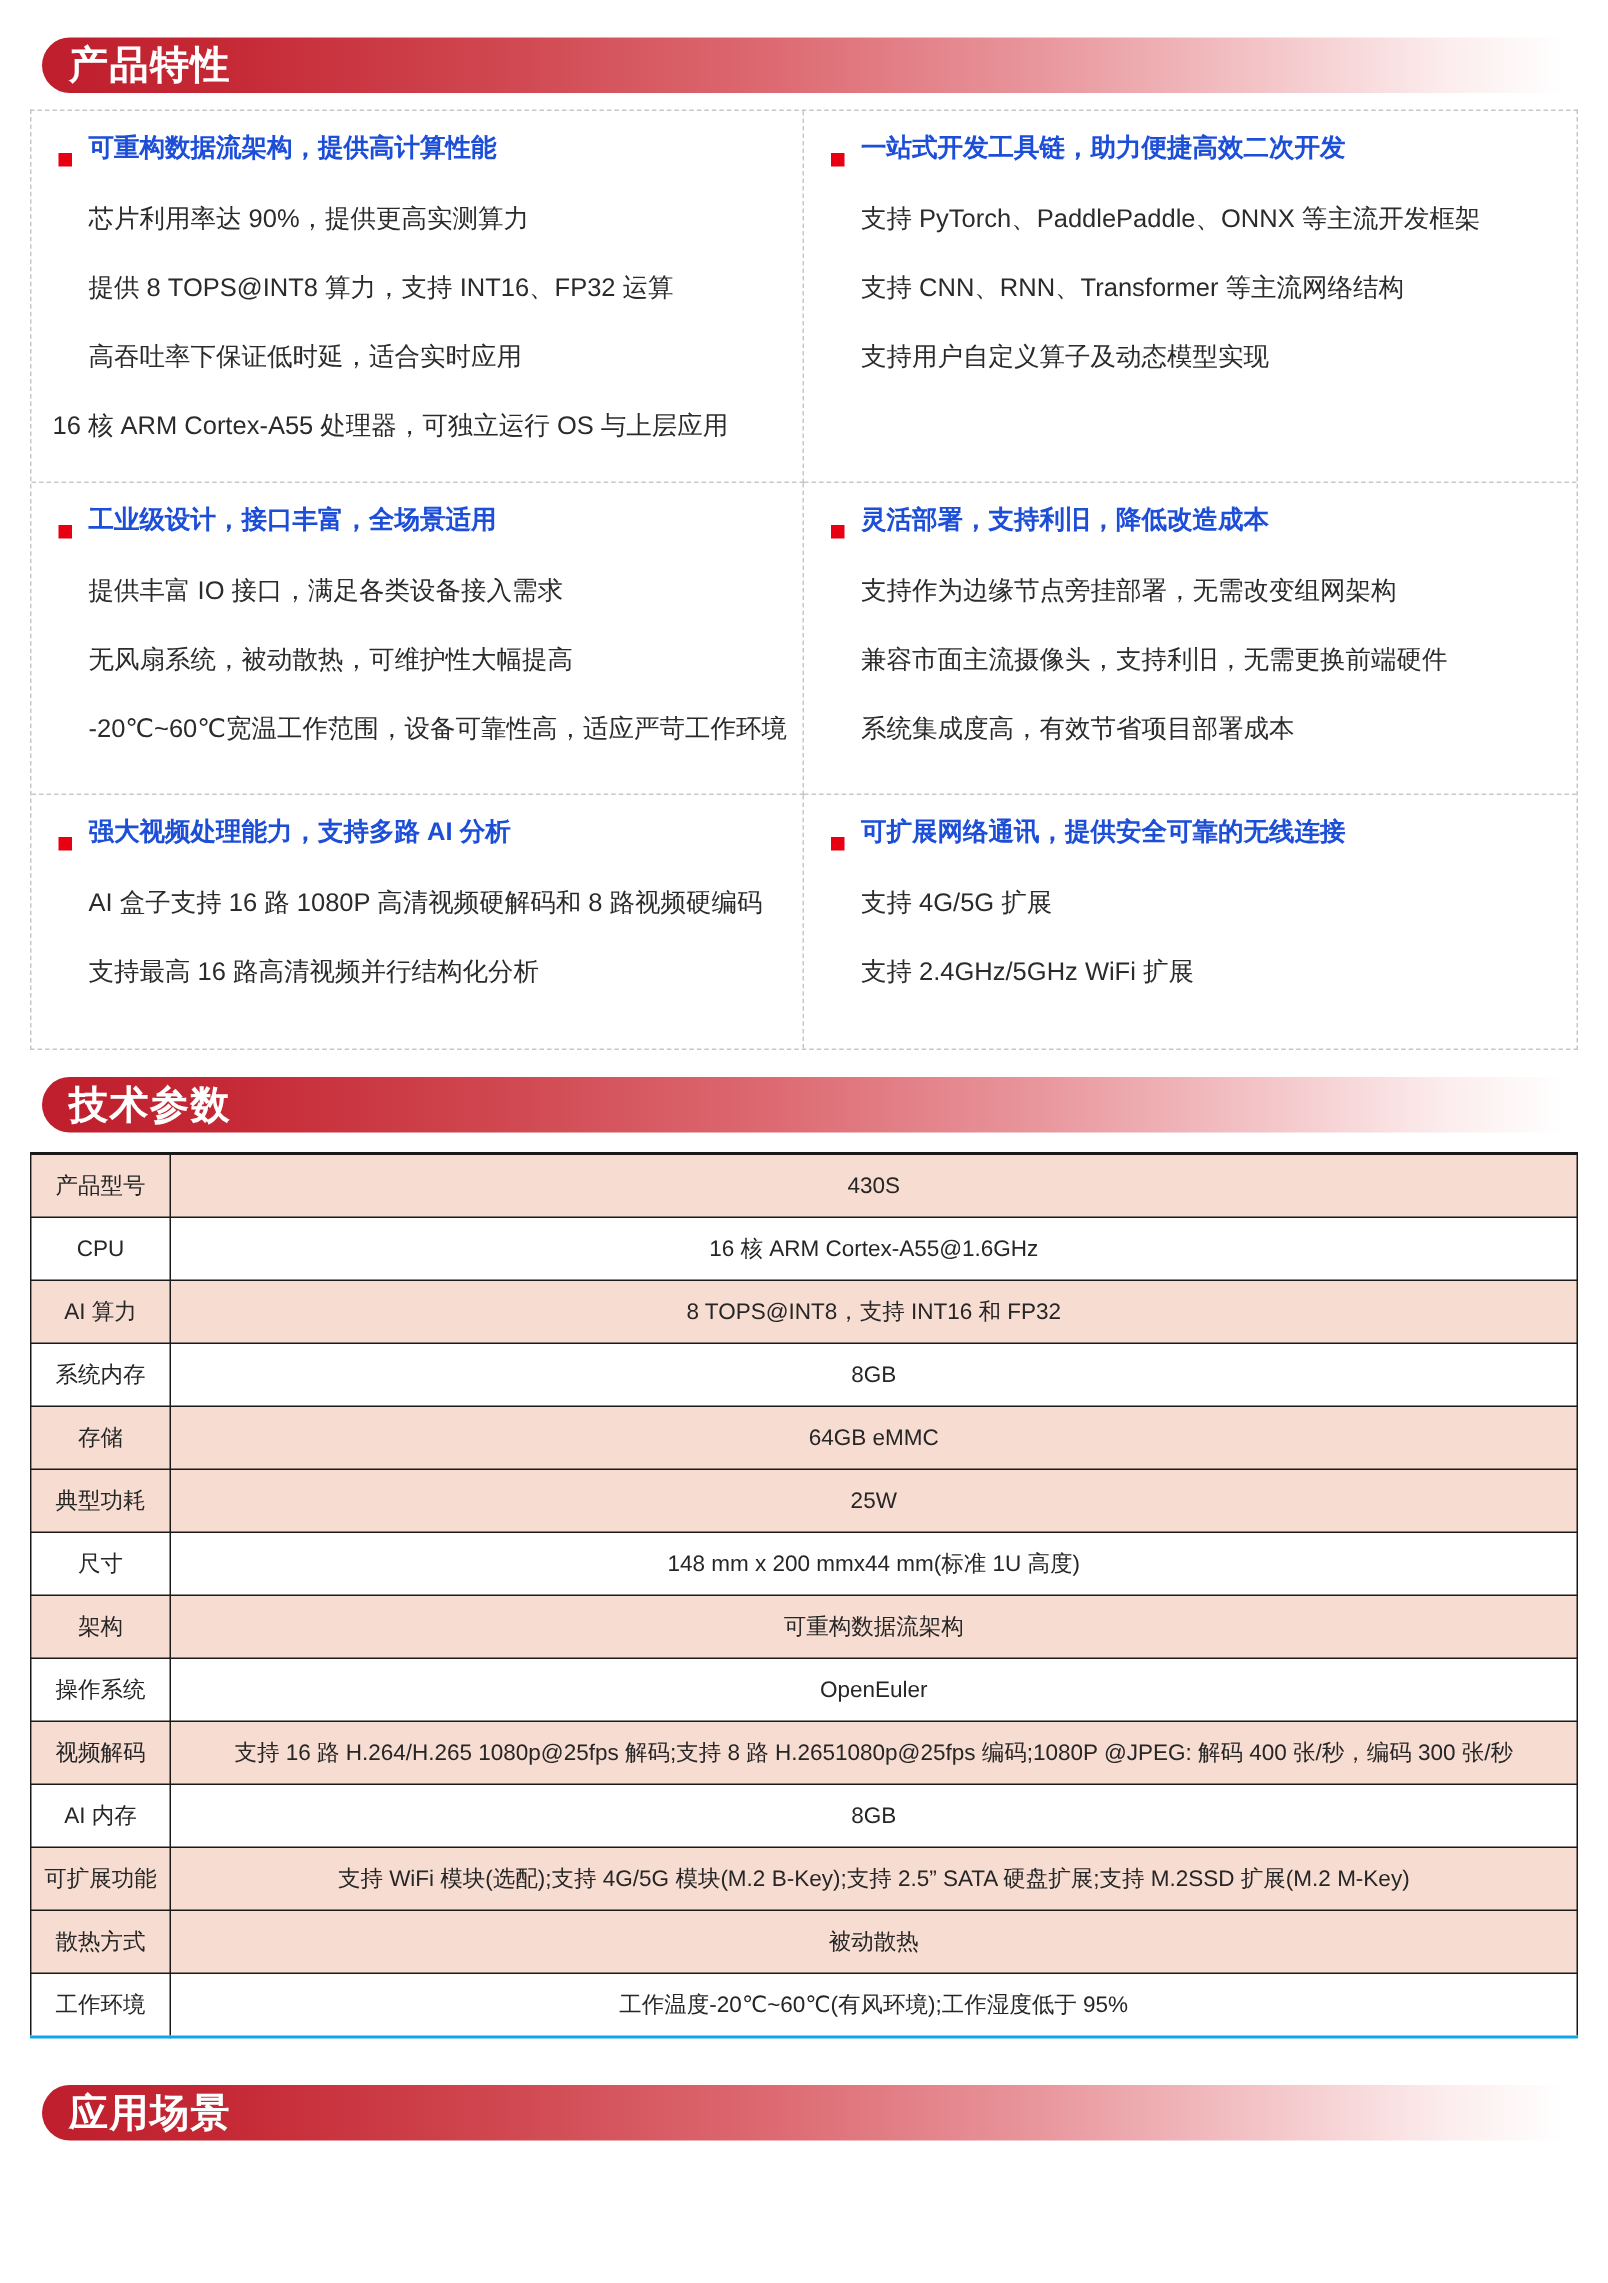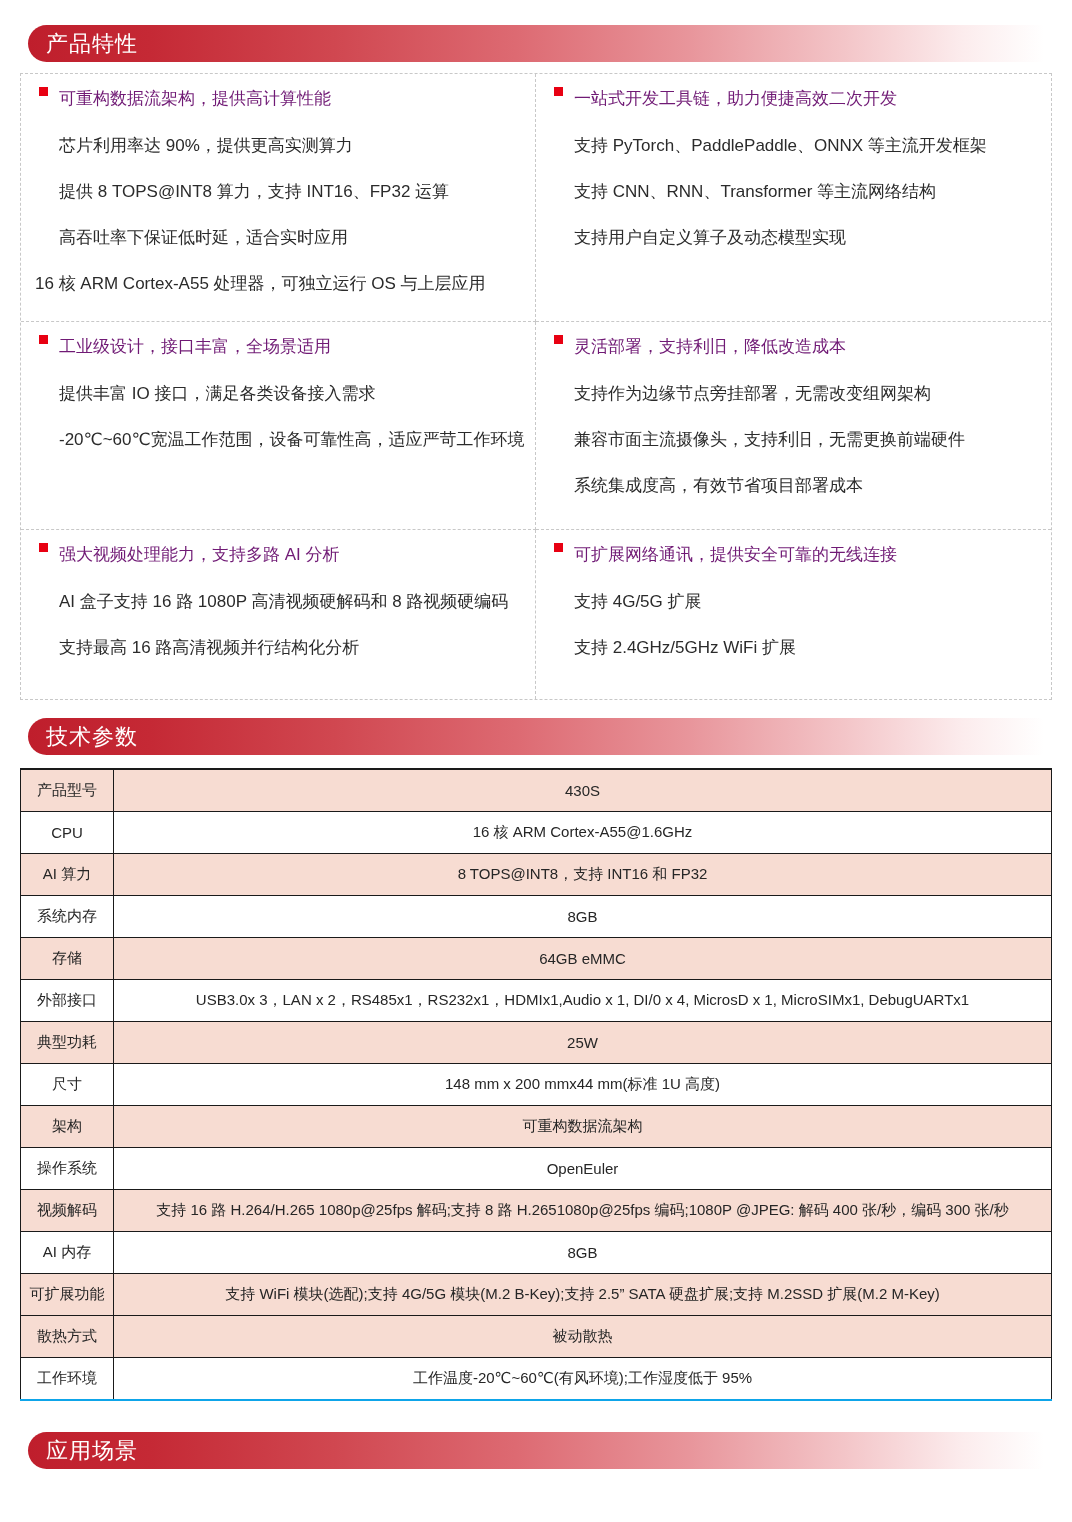--- a/index.html
+++ b/index.html
@@ -5,37 +5,37 @@
   html,body{margin:0;padding:0;background:#ffffff;}
   body{width:1072px;font-family:"Liberation Sans","DejaVu Sans",sans-serif;-webkit-font-smoothing:antialiased;}
   .page{width:1072px;height:1522px;box-sizing:border-box;position:relative;overflow:hidden;background:#fff;}
 
   
   .banner{
     height:37px;margin:0 28px;border-radius:19px 4px 4px 19px;
     background:linear-gradient(90deg,#bf1e2c 0%,#c52935 12%,#d04750 30%,#dd6a72 48%,#e8959b 65%,#f3c4c7 80%,#fceced 92%,rgba(255,255,255,0) 100%);
     display:flex;align-items:center;
   }
-  .banner-title{color:#ffffff;font-size:22px;font-weight:normal;padding-left:18px;letter-spacing:1px;}
+  .banner-title{color:#ffffff;font-size:26px;font-weight:bold;padding-left:18px;letter-spacing:1px;}
   .banner.first{margin-top:25px;}
   .banner.second{margin-top:18px;}
   .banner.third{margin-top:31px;}
 
   
   .features-grid{
     margin:11px 20px 0 20px;border:1px dashed #c8c8c8;
     display:grid;grid-template-columns:1fr 1fr;
   }
   .fcell{box-sizing:border-box;padding:13px 8px 0 10px;}
   .fcell.r1{height:248px;}
   .fcell.r2{height:208px;}
   .fcell.r3{height:169px;}
   .fcell.colL{border-right:1px dashed #c8c8c8;}
   .fcell.r1,.fcell.r2{border-bottom:1px dashed #c8c8c8;}
-  .fhead{display:flex;align-items:flex-start;font-size:17px;font-weight:normal;color:#701a75;line-height:24px;}
+  .fhead{display:flex;align-items:flex-end;font-size:17px;font-weight:bold;color:#1d4ed8;line-height:24px;}
   .sq{width:9px;height:9px;background:#e80012;margin:0 11px 0 8px;flex:none;}
   .fline{font-size:17px;color:#2b2b2b;line-height:22px;margin:24px 0 0 28px;}
   .fline.outdent{margin-left:4px;}
 
   
   .spec-table{
     width:1032px;margin:13px 20px 0 20px;border-collapse:collapse;table-layout:fixed;
     border-top:2px solid #1a1a1a;border-bottom:2px solid #0ea5e9;
   }
   .spec-table td{
@@ -77,20 +77,21 @@
       <p class="fline">支持 CNN、RNN、Transformer 等主流网络结构</p>
       <p class="fline">支持用户自定义算子及动态模型实现</p>
     </div>
 
     <div class="fcell r2 colL">
       <div class="fhead">
         <span class="sq"></span>
         <span>工业级设计，接口丰富，全场景适用</span>
       </div>
       <p class="fline">提供丰富 IO 接口，满足各类设备接入需求</p>
+      <p class="fline">无风扇系统，被动散热，可维护性大幅提高</p>
       <p class="fline">-20℃~60℃宽温工作范围，设备可靠性高，适应严苛工作环境</p>
     </div>
 
     <div class="fcell r2">
       <div class="fhead">
         <span class="sq"></span>
         <span>灵活部署，支持利旧，降低改造成本</span>
       </div>
       <p class="fline">支持作为边缘节点旁挂部署，无需改变组网架构</p>
       <p class="fline">兼容市面主流摄像头，支持利旧，无需更换前端硬件</p>
@@ -136,24 +137,20 @@
         <td class="val">8 TOPS@INT8，支持 INT16 和 FP32</td>
       </tr>
       <tr>
         <td class="lbl">系统内存</td>
         <td class="val">8GB</td>
       </tr>
       <tr class="pink">
         <td class="lbl">存储</td>
         <td class="val">64GB eMMC</td>
       </tr>
-      <tr>
-        <td class="lbl">外部接口</td>
-        <td class="val">USB3.0x 3，LAN x 2，RS485x1，RS232x1，HDMIx1,Audio x 1, DI/0 x 4, MicrosD x 1, MicroSIMx1, DebugUARTx1</td>
-      </tr>
       <tr class="pink">
         <td class="lbl">典型功耗</td>
         <td class="val">25W</td>
       </tr>
       <tr>
         <td class="lbl">尺寸</td>
         <td class="val">148 mm x 200 mmx44 mm(标准 1U 高度)</td>
       </tr>
       <tr class="pink">
         <td class="lbl">架构</td>

